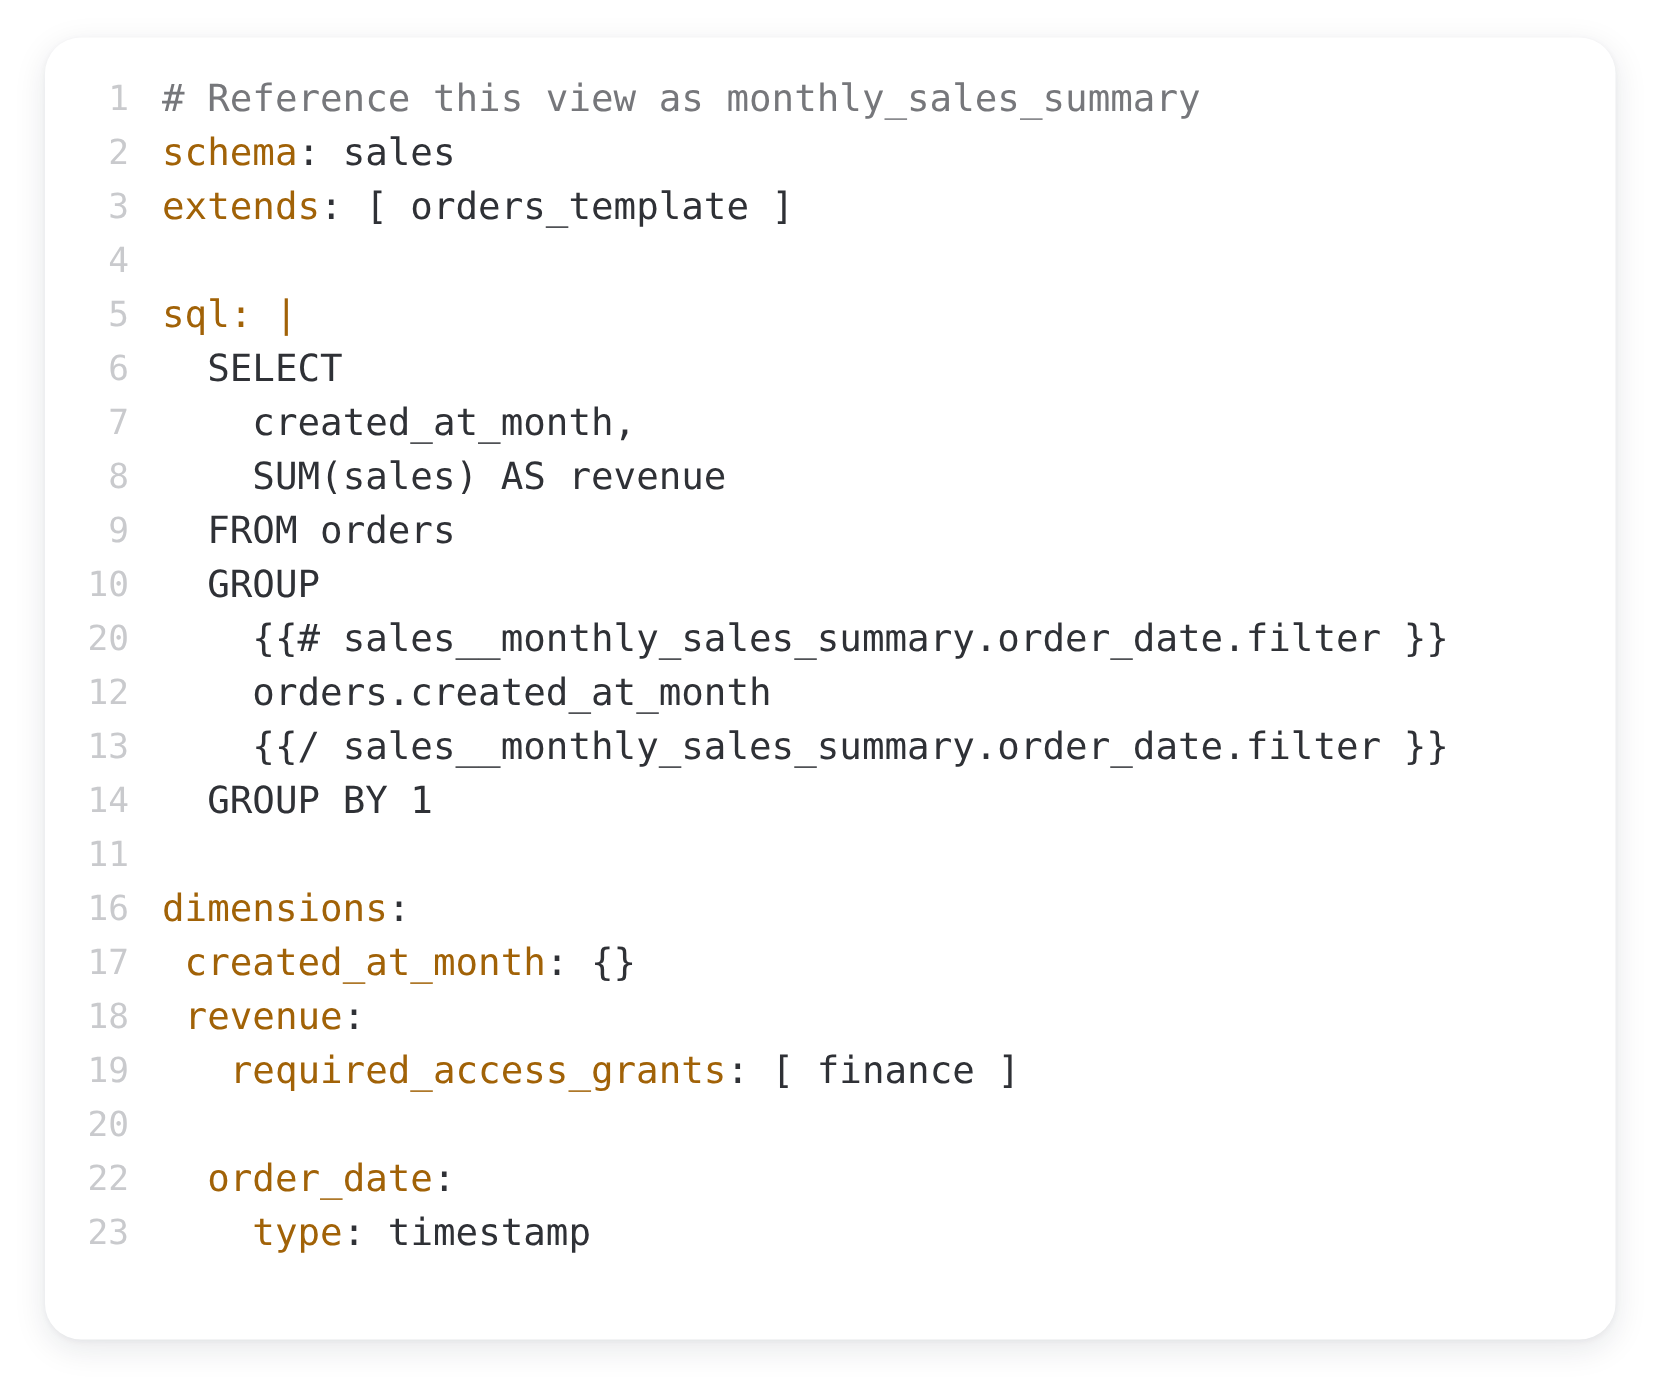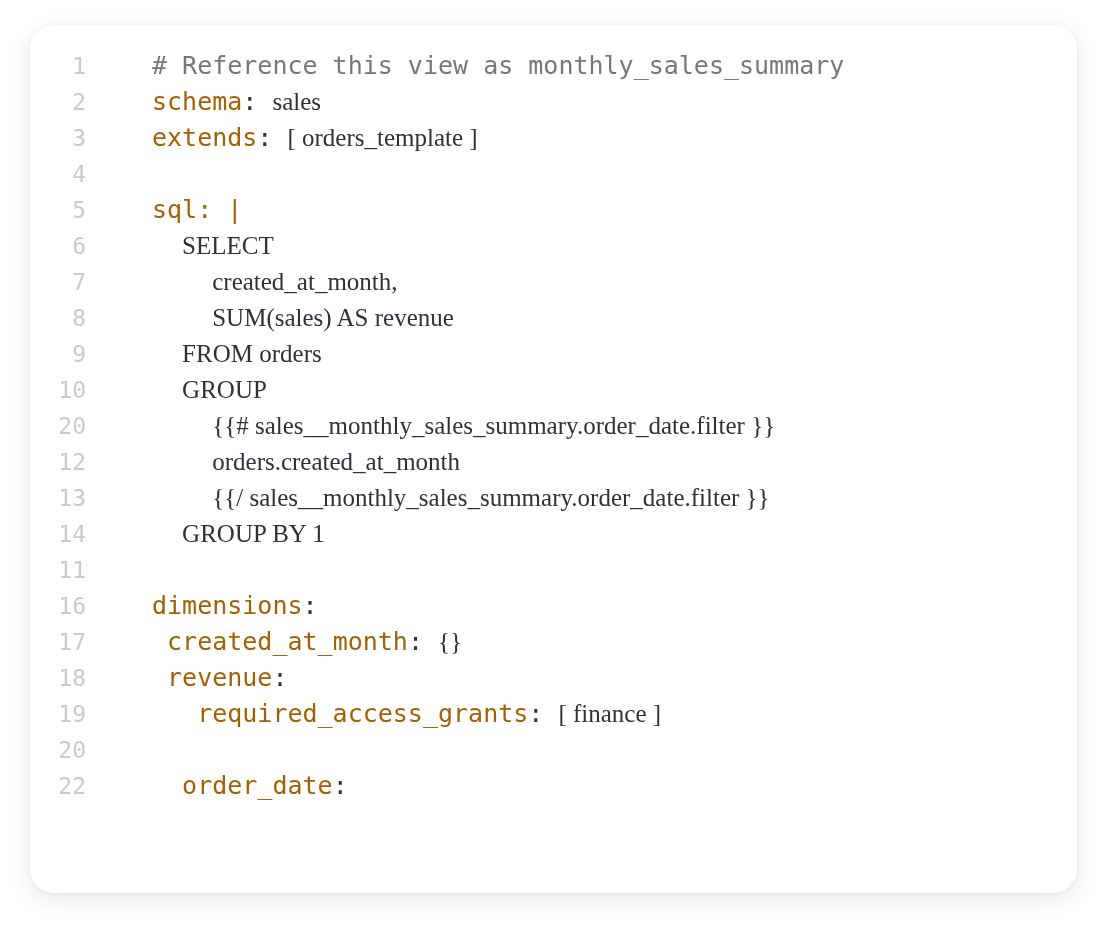--- a/index.html
+++ b/index.html
@@ -43,26 +43,25 @@
     text-align: right;
     padding-right: 22px;
     color: #c9cacd;
     flex: 0 0 auto;
     box-sizing: content-box;
     font-size: 23px;
   }
   .txt {
     flex: 1 1 auto;
     white-space: pre;
-    margin-left: 44px;
   }
   .k { color: #a16207; }
   .c { color: #76777b; }
   .p { color: #2f3136; }
-  .v { color: #2f3136; font-family: Liberation Serif, serif; }
+  .v { color: #2f3136; }
 </style>
 </head>
 <body>
 
 <div class="card">
   <div class="code" id="code">
       <div class="line"><span class="ln">1</span><span class="txt"><span class="c"># Reference this view as monthly_sales_summary</span></span></div>
       <div class="line"><span class="ln">2</span><span class="txt"><span class="k">schema</span><span class="p">: </span><span class="v">sales</span></span></div>
       <div class="line"><span class="ln">3</span><span class="txt"><span class="k">extends</span><span class="p">: </span><span class="v">[ orders_template ]</span></span></div>
       <div class="line"><span class="ln">4</span><span class="txt"></span></div>
@@ -76,14 +75,15 @@
       <div class="line"><span class="ln">12</span><span class="txt">    <span class="v">orders.created_at_month</span></span></div>
       <div class="line"><span class="ln">13</span><span class="txt">    <span class="v">{{/ sales__monthly_sales_summary.order_date.filter }}</span></span></div>
       <div class="line"><span class="ln">14</span><span class="txt">  <span class="v">GROUP BY 1</span></span></div>
       <div class="line"><span class="ln">11</span><span class="txt"></span></div>
       <div class="line"><span class="ln">16</span><span class="txt"><span class="k">dimensions</span><span class="p">:</span></span></div>
       <div class="line"><span class="ln">17</span><span class="txt"> <span class="k">created_at_month</span><span class="p">: </span><span class="v">{}</span></span></div>
       <div class="line"><span class="ln">18</span><span class="txt"> <span class="k">revenue</span><span class="p">:</span></span></div>
       <div class="line"><span class="ln">19</span><span class="txt">   <span class="k">required_access_grants</span><span class="p">: </span><span class="v">[ finance ]</span></span></div>
       <div class="line"><span class="ln">20</span><span class="txt"></span></div>
       <div class="line"><span class="ln">22</span><span class="txt">  <span class="k">order_date</span><span class="p">:</span></span></div>
+      <div class="line"><span class="ln">23</span><span class="txt">    <span class="k">type</span><span class="p">: </span><span class="v">timestamp</span></span></div>
     </div>
 </div>
 
 </body></html>

